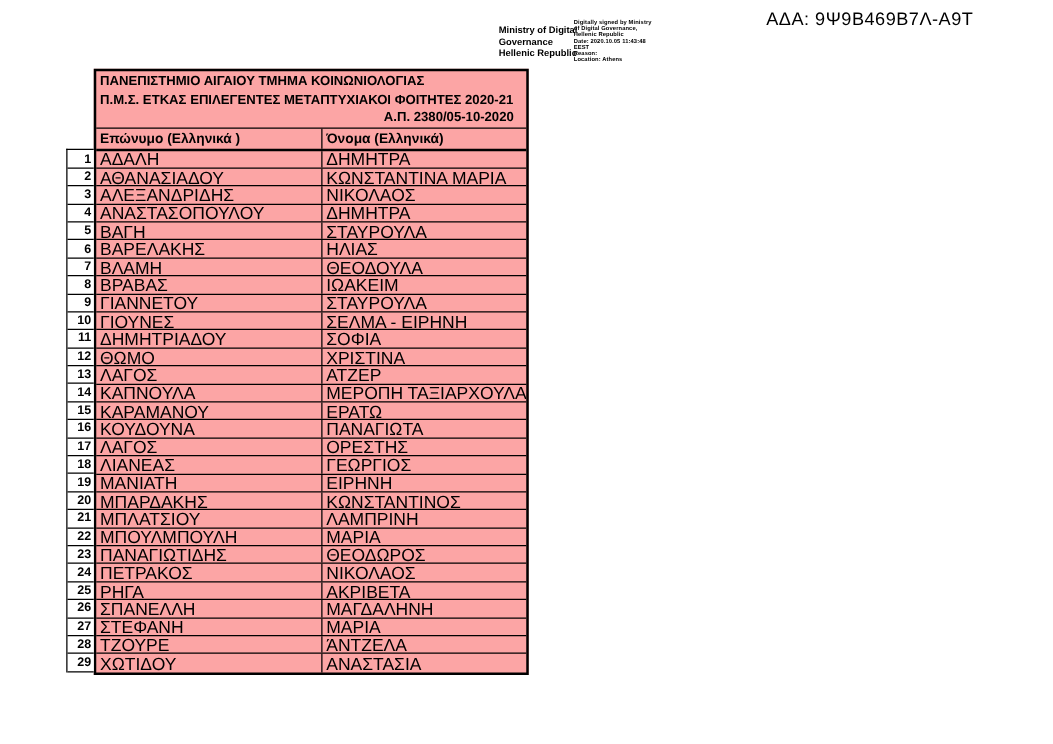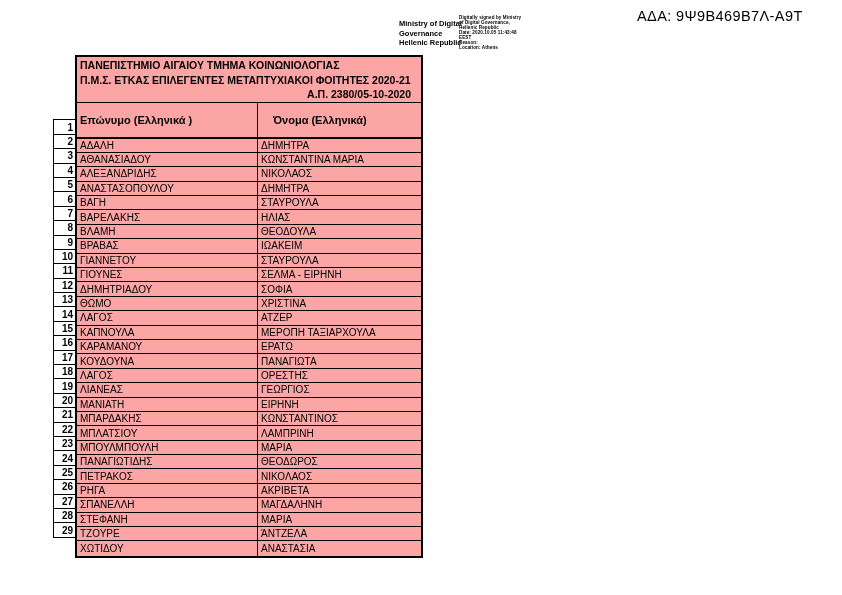--- a/index.html
+++ b/index.html
@@ -9,21 +9,21 @@
     height: 595px;
     background: #ffffff;
     color: #000000;
     font-family: "Liberation Sans", sans-serif;
     overflow: hidden;
   }
 
   
   .ada {
     position: absolute;
-    left: 637px;
+    left: 613px;
     top: 8px;
     font-size: 14.5px;
     letter-spacing: 0.4px;
     white-space: nowrap;
   }
 
   
   .ministry {
     position: absolute;
     left: 399px;
@@ -63,42 +63,42 @@
     font-weight: bold;
     font-size: 10.5px;
     line-height: 14.6px;
     padding: 1px 10px 0 3px;
     white-space: nowrap;
   }
   .thead .protocol { text-align: right; }
   .colhead {
     display: flex;
     box-sizing: border-box;
-    height: 36px;
+    height: 18px;
     border-bottom: 2px solid #000;
     font-weight: bold;
     font-size: 11px;
   }
   .colhead .ch {
     display: flex;
     align-items: center;
     padding-left: 3px;
     box-sizing: border-box;
     height: 100%;
     white-space: nowrap;
   }
   .colhead .ch.c1 { width: 181px; border-right: 1.5px solid #000; }
-  .colhead .ch.c2 { flex: 1; margin-left: 12px; }
+  .colhead .ch.c2 { flex: 1; }
 
   .trow {
     display: flex;
     box-sizing: border-box;
     height: 14.4px;
     border-bottom: 1.4px solid #000;
-    font-size: 10px;
+    font-size: 14px;
   }
   .trow:last-child { border-bottom: none; }
   .cell {
     display: flex;
     align-items: center;
     box-sizing: border-box;
     padding-left: 3px;
     overflow: hidden;
     white-space: nowrap;
   }

